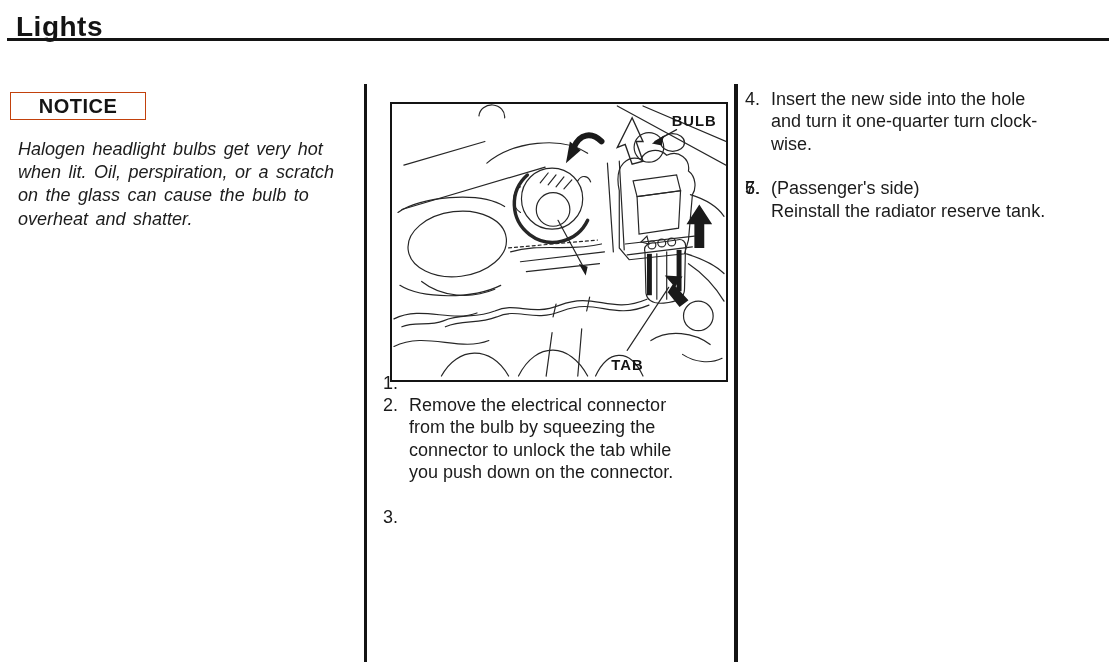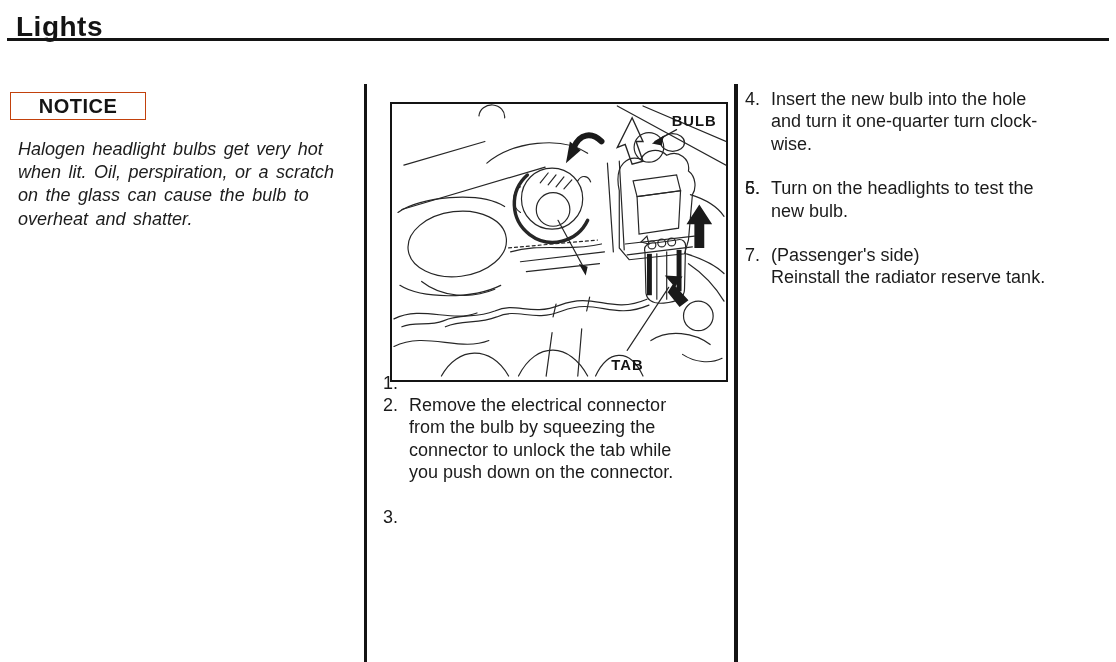--- a/index.html
+++ b/index.html
@@ -188,31 +188,29 @@
 you push down on the connector.</span>
     </li>
     <li class="step">
       <span class="step-num">3.</span>
     </li>
   </ol>
 
   <ol class="steps steps-right">
     <li class="step">
       <span class="step-num">4.</span>
-      <span class="step-text">Insert the new bulb into the hole
+      <span class="step-text">Insert the new side into the hole
 and turn it one-quarter turn clock-
 wise.</span>
     </li>
     <li class="step">
       <span class="step-num">5.</span>
     </li>
     <li class="step">
       <span class="step-num">6.</span>
-      <span class="step-text">Turn on the headlights to test the
-new bulb.</span>
     </li>
     <li class="step">
       <span class="step-num">7.</span>
       <span class="step-text">(Passenger's side)
 Reinstall the radiator reserve tank.</span>
     </li>
   </ol>
 
 </div>
 

